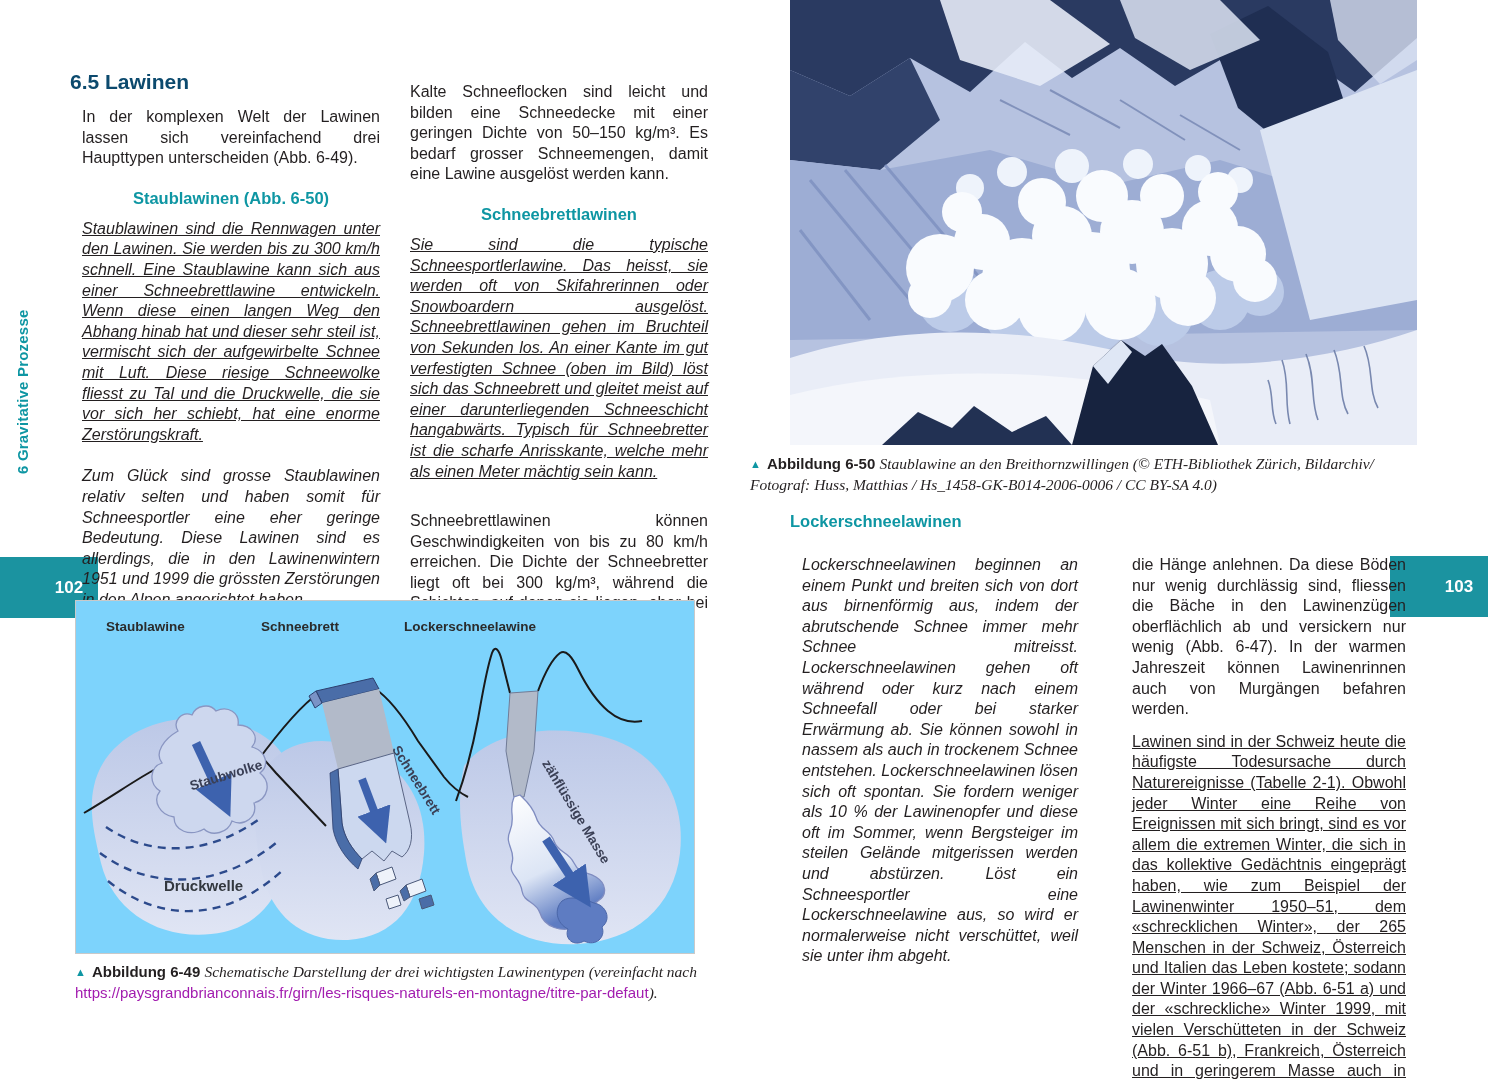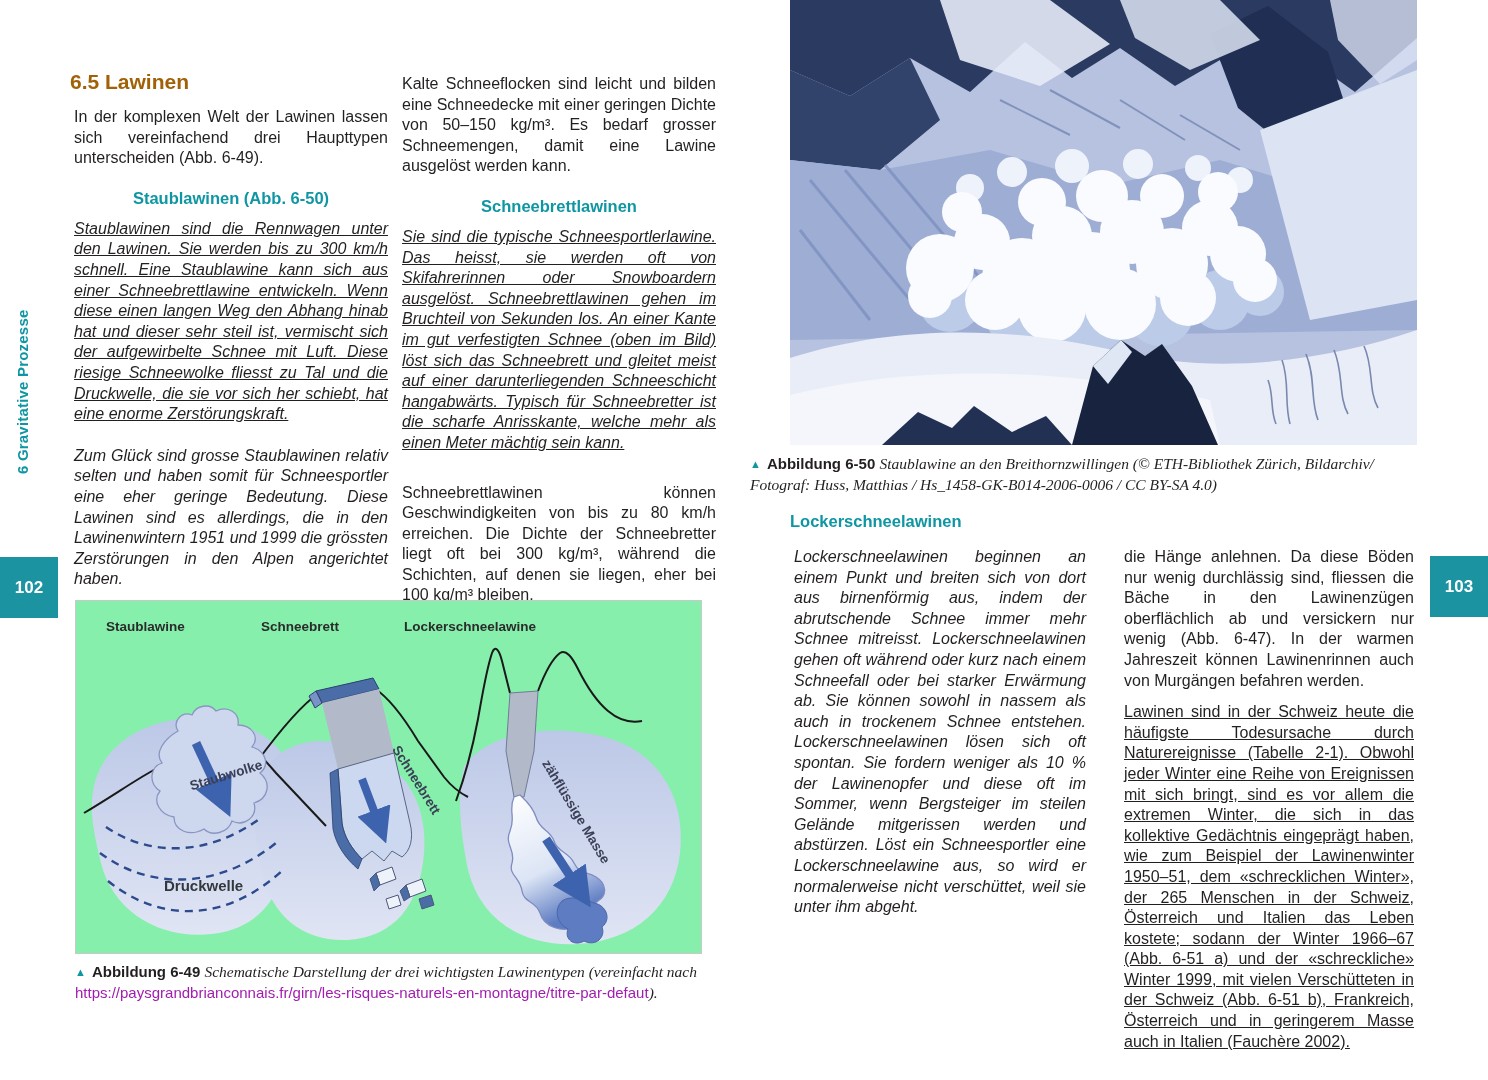--- a/index.html
+++ b/index.html
@@ -4,39 +4,39 @@
 <style>
   html,body{margin:0;padding:0;background:#ffffff;}
   #spread{position:relative;width:1488px;height:1080px;background:#ffffff;overflow:hidden;
           font-family:"Liberation Sans",sans-serif;color:#231f20;}
 
   
   .chapter-tab{position:absolute;left:14px;top:246px;height:292px;width:30px;
     writing-mode:vertical-rl;transform:rotate(180deg);text-align:center;
     color:#0e96a3;font-weight:bold;font-size:15px;letter-spacing:.2px;}
   .pagenum{position:absolute;width:58px;height:61px;background:#1b93a0;color:#ffffff;
-    font-weight:bold;font-size:17px;display:flex;align-items:center;justify-content:center;}
+    font-weight:bold;font-size:17px;display:flex;align-items:center;justify-content:center;padding-left:40px;}
   .pagenum-left{left:0;top:557px;}
   .pagenum-right{right:0;top:556px;}
 
   
   .col{position:absolute;text-align:justify;font-size:16px;line-height:20.6px;}
-  .col p{margin:4px;}
+  .col p{margin:12px;}
   .it{font-style:italic;}
-  h1.sec{margin:0;color:#a16207;font-size:21px;line-height:24px;font-weight:bold;}
+  h1.sec{margin:0;color:#0c4a6e;font-size:21px;line-height:24px;font-weight:bold;}
   h2.sub{margin:0;color:#0e96a3;font-size:16.5px;line-height:20px;font-weight:bold;text-align:center;}
   .mt-intro{margin-top:13px !important;}
   .mt-h2{margin-top:19px !important;}
   .mt-p{margin-top:11px !important;text-decoration:underline;}
   .mt-gap{margin-top:21px !important;}
   .mt-gap-lg{margin-top:29px !important;}
 
   
   .diagram{position:absolute;left:75px;top:600px;width:618px;height:352px;margin:0;
-    border:1px solid #c9c9c9;background:#86efac;padding-left:7px;}
+    border:1px solid #c9c9c9;background:#7dd3fc;}
   .diagram svg{position:absolute;left:0;top:0;}
   .diag-label{position:absolute;top:18px;font-size:13.5px;font-weight:bold;color:#2b2b2b;}
   .diag-rot{position:absolute;font-size:13.5px;font-weight:bold;color:#3a3f55;transform-origin:0 0;white-space:nowrap;}
   .diag-plain{position:absolute;font-size:15px;font-weight:bold;color:#33383f;}
 
   
   .caption{position:absolute;font-size:15px;line-height:20.5px;color:#231f20;text-align:left;}
   .cap-marker{color:#0e96a3;font-size:11px;vertical-align:1px;margin-right:6px;}
   .cap-bold{font-weight:bold;font-family:"Liberation Sans",sans-serif;}
   .cap-italic{font-family:"Liberation Serif",serif;font-style:italic;font-size:15.5px;}

